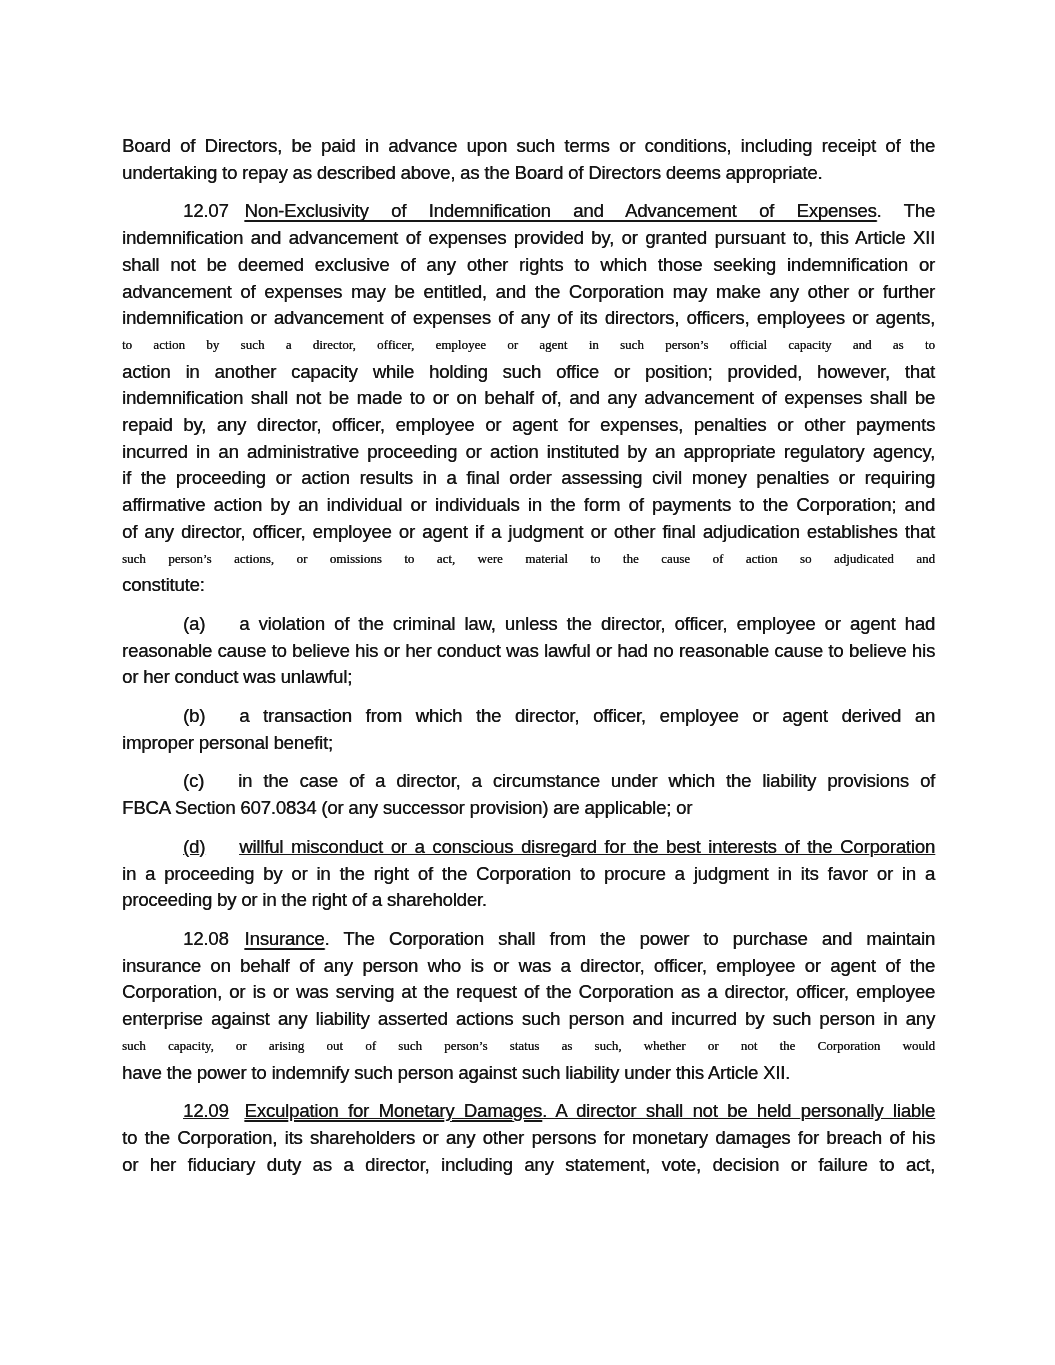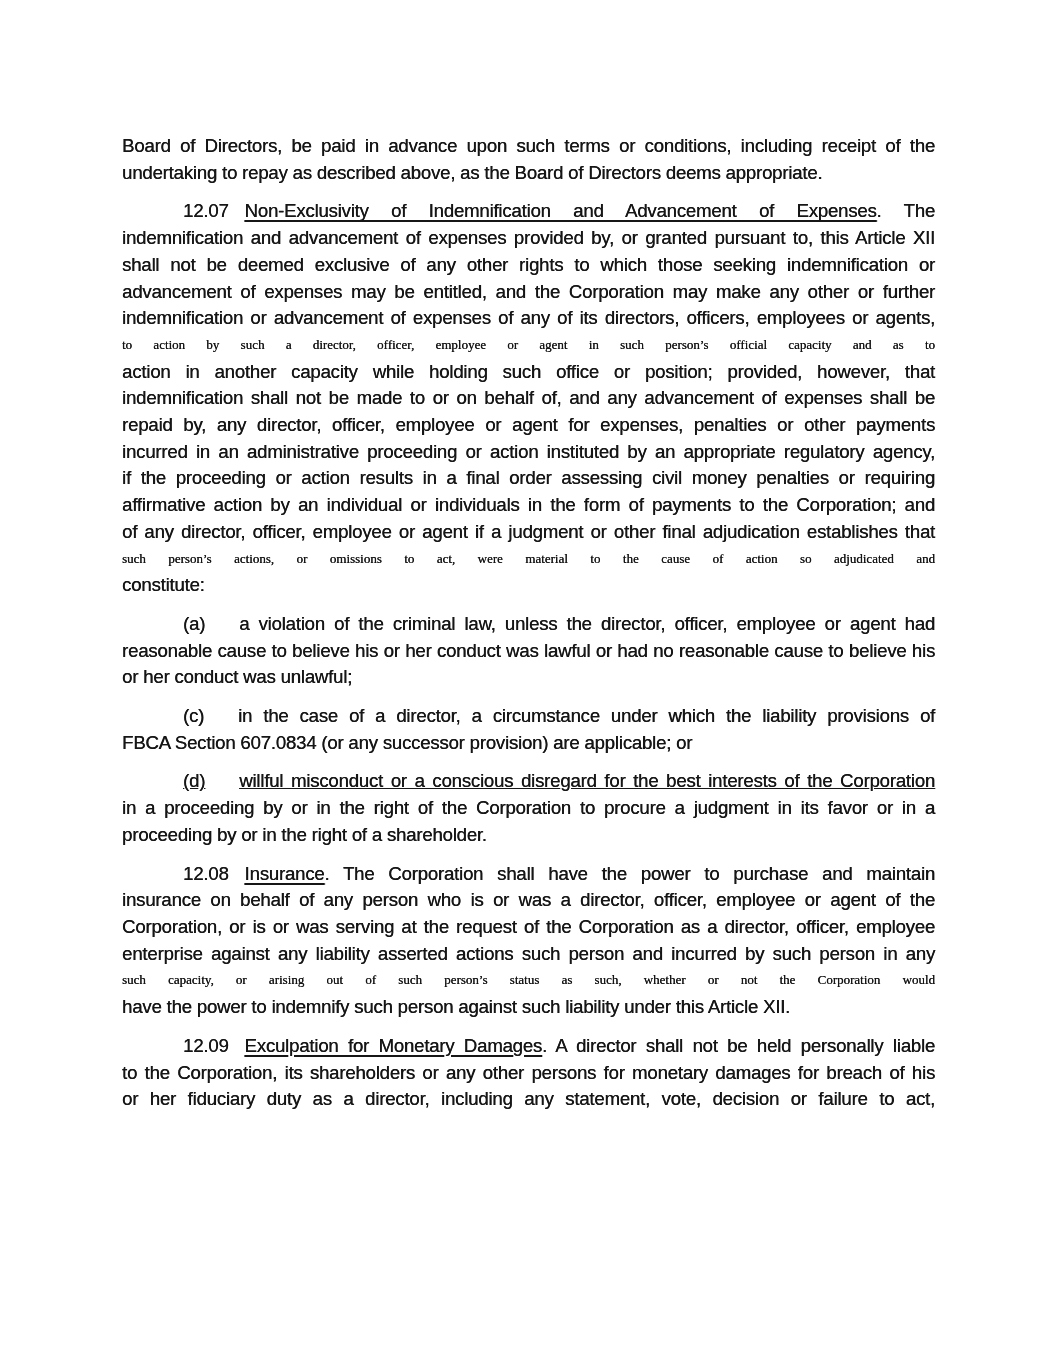--- a/index.html
+++ b/index.html
@@ -70,35 +70,39 @@
         <div class="line"><span>of any director, officer, employee or agent if a judgment or other final adjudication establishes that</span></div>
         <div class="line serif"><span>such person’s actions, or omissions to act, were material to the cause of action so adjudicated and</span></div>
         <div class="line last"><span>constitute:</span></div>
       </div>
       <div class="para">
         <div class="line" style="text-indent: 61px;"><span>(a)</span><span class="gap" style="width: 34px;"></span><span>a violation of the criminal law, unless the director, officer, employee or agent had</span></div>
         <div class="line"><span>reasonable cause to believe his or her conduct was lawful or had no reasonable cause to believe his</span></div>
         <div class="line last"><span>or her conduct was unlawful;</span></div>
       </div>
       <div class="para">
+        <div class="line" style="text-indent: 61px;"><span>(b)</span><span class="gap" style="width: 34px;"></span><span>a transaction from which the director, officer, employee or agent derived an</span></div>
+        <div class="line last"><span>improper personal benefit;</span></div>
+      </div>
+      <div class="para">
         <div class="line" style="text-indent: 61px;"><span>(c)</span><span class="gap" style="width: 34px;"></span><span>in the case of a director, a circumstance under which the liability provisions of</span></div>
         <div class="line last"><span>FBCA Section 607.0834 (or any successor provision) are applicable; or</span></div>
       </div>
       <div class="para">
         <div class="line" style="text-indent: 61px; text-decoration: underline;"><span>(d)</span><span class="gap" style="width: 34px;"></span><span>willful misconduct or a conscious disregard for the best interests of the Corporation</span></div>
         <div class="line"><span>in a proceeding by or in the right of the Corporation to procure a judgment in its favor or in a</span></div>
         <div class="line last"><span>proceeding by or in the right of a shareholder.</span></div>
       </div>
       <div class="para">
-        <div class="line" style="text-indent: 61px;"><span>12.08</span><span class="gap" style="width: 16px;"></span><span class="u">Insurance</span><span>. The Corporation shall have the power to purchase and maintain</span></div>
+        <div class="line" style="text-indent: 61px;"><span>12.08</span><span class="gap" style="width: 16px;"></span><span class="u">Insurance</span><span>. The Corporation shall from the power to purchase and maintain</span></div>
         <div class="line"><span>insurance on behalf of any person who is or was a director, officer, employee or agent of the</span></div>
         <div class="line"><span>Corporation, or is or was serving at the request of the Corporation as a director, officer, employee</span></div>
         <div class="line"><span>enterprise against any liability asserted actions such person and incurred by such person in any</span></div>
         <div class="line serif"><span>such capacity, or arising out of such person’s status as such, whether or not the Corporation would</span></div>
         <div class="line last"><span>have the power to indemnify such person against such liability under this Article XII.</span></div>
       </div>
       <div class="para">
-        <div class="line" style="text-indent: 61px;"><span>12.09</span><span class="gap" style="width: 16px;"></span><span class="u">Exculpation for Monetary Damages</span><span>. A director shall not be held personally liable</span></div>
+        <div class="line" style="text-indent: 61px; text-decoration: underline;"><span>12.09</span><span class="gap" style="width: 16px;"></span><span class="u">Exculpation for Monetary Damages</span><span>. A director shall not be held personally liable</span></div>
         <div class="line"><span>to the Corporation, its shareholders or any other persons for monetary damages for breach of his</span></div>
         <div class="line"><span>or her fiduciary duty as a director, including any statement, vote, decision or failure to act,</span></div>
       </div>
     </div>
 </div>
 
 </body></html>

